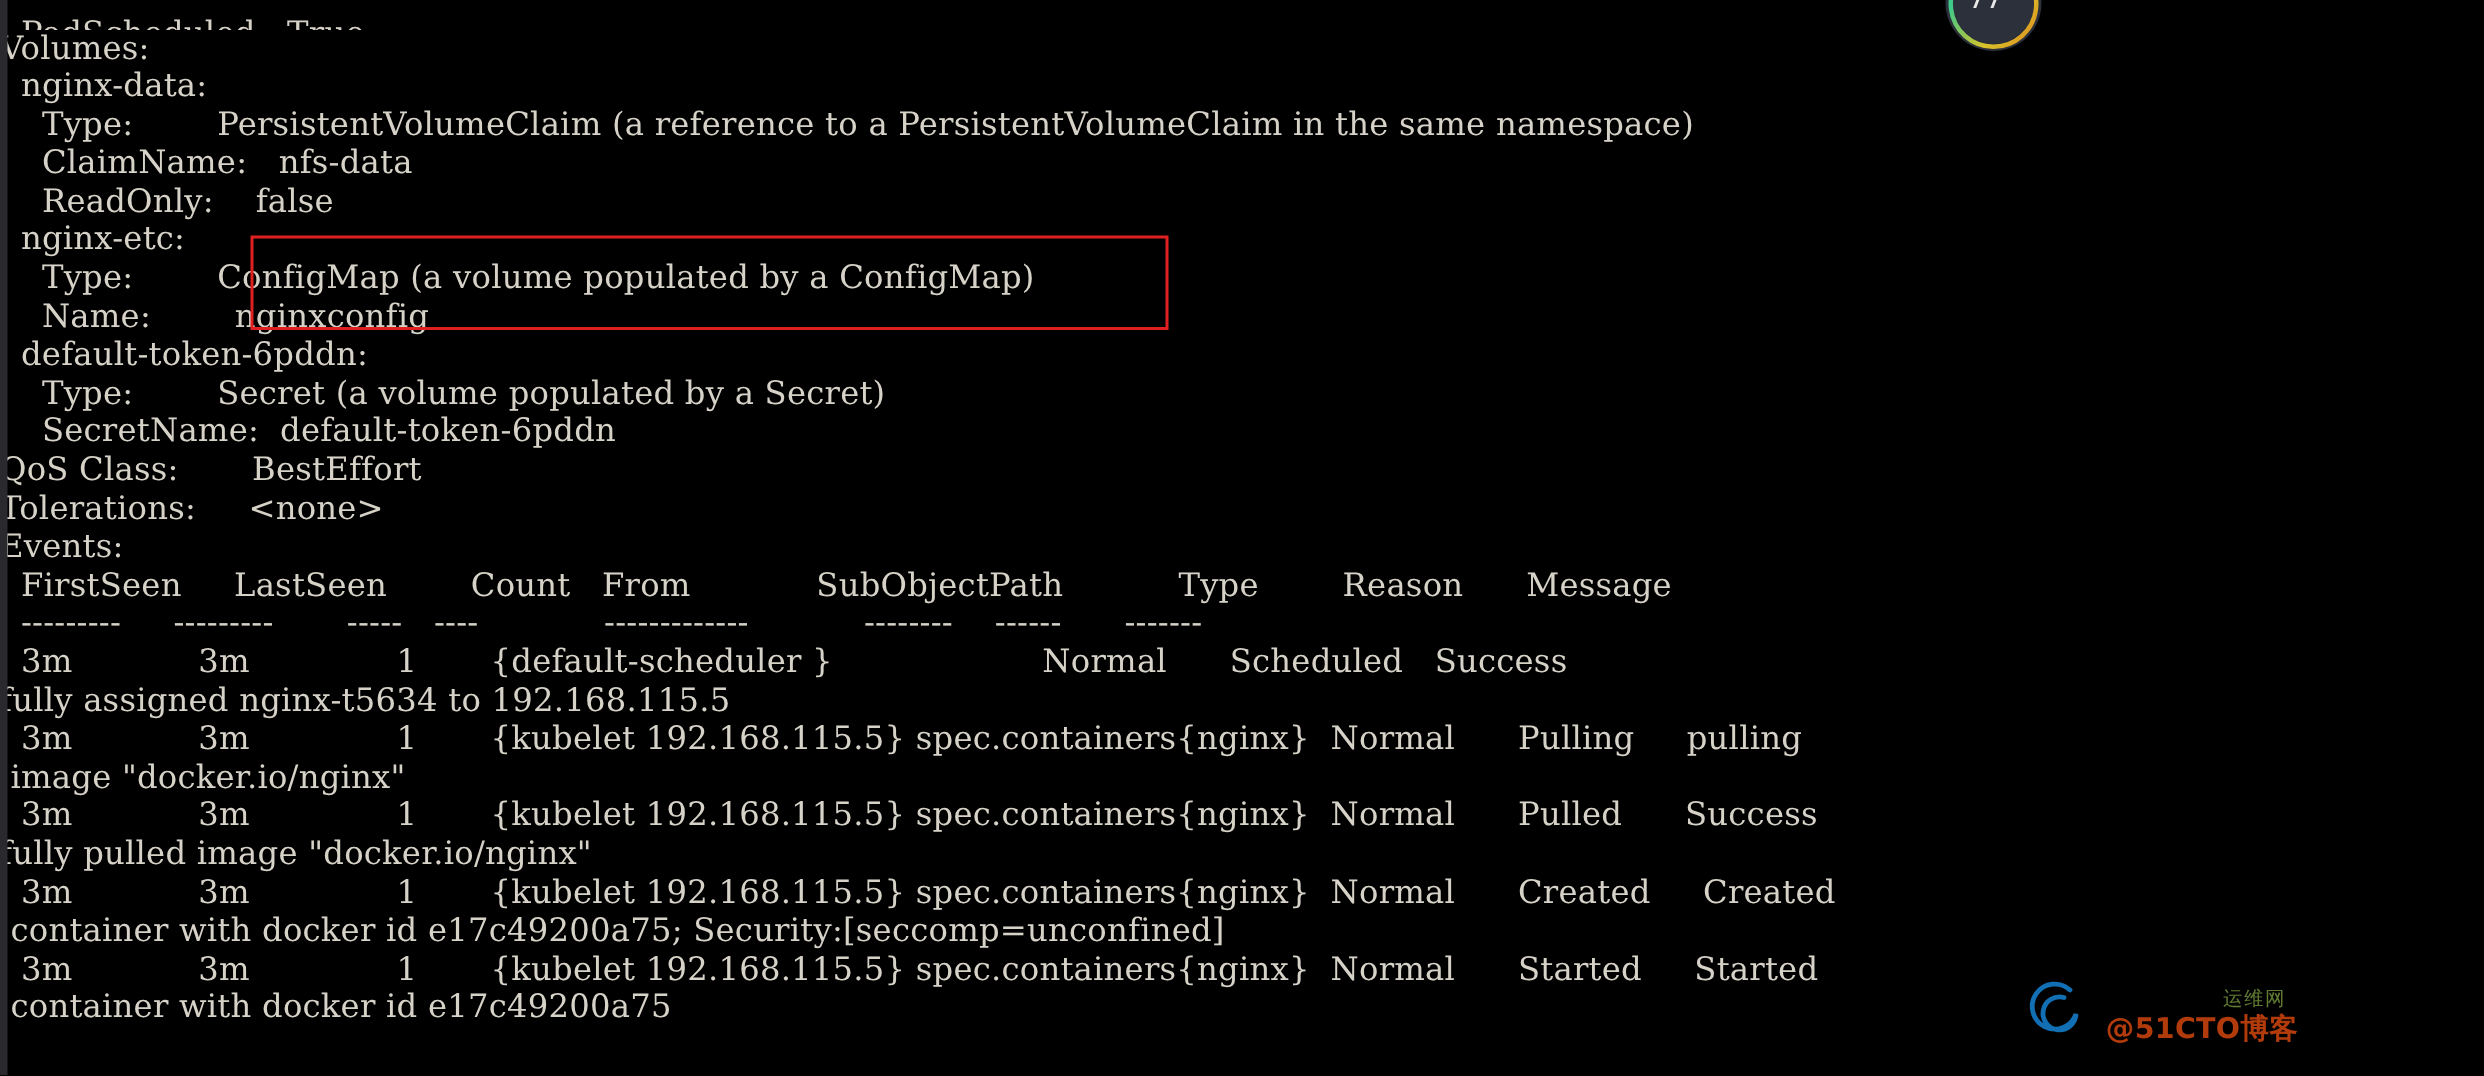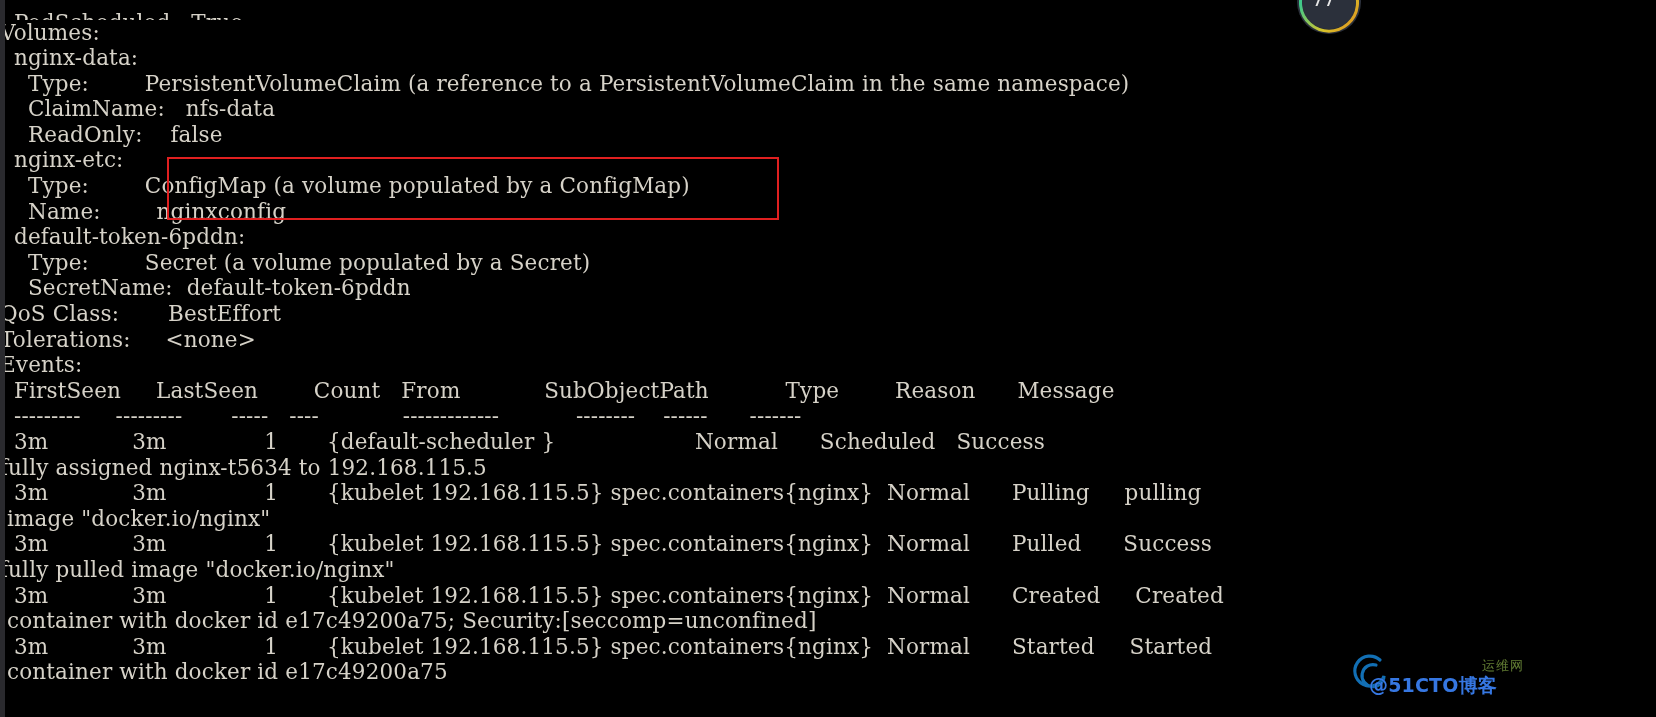--- a/index.html
+++ b/index.html
@@ -133,22 +133,22 @@
     left: 14px;
     bottom: 6px;
     width: 44px;
     height: 44px;
   }
   #watermark .wm-text {
     position: absolute;
     left: 2px;
     bottom: 2px;
     width: 198px;
-    text-align: center;
-    color: #3b82f6;
+    text-align: right;
+    color: #c2410c;
     font-family: "DejaVu Sans", "Liberation Sans", sans-serif;
     font-size: 19px;
     font-weight: 700;
     letter-spacing: 0.2px;
     text-shadow: 0 0 1px rgba(0,0,0,0.6);
   }
   #watermark .wm-sub {
     position: absolute;
     right: 8px;
     bottom: 26px;

